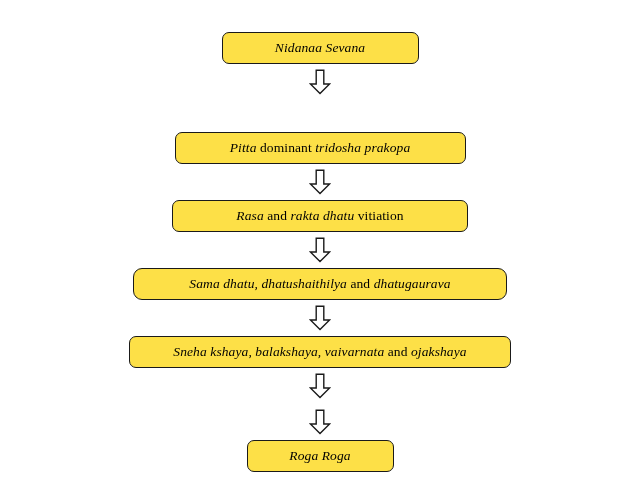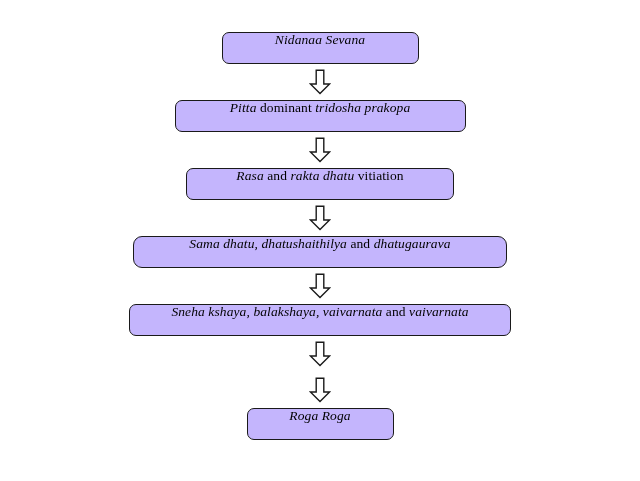--- a/index.html
+++ b/index.html
@@ -28,44 +28,45 @@
     align-items: center;
     padding-top: 32px;
     box-sizing: border-box;
   }
 
   .node {
     box-sizing: border-box;
     height: 32px;
     border: 1.4px solid #1a1a1a;
     border-radius: 7px;
-    background: #c4b5fd;
+    background: #fde047;
     display: flex;
+    align-items: center;
     justify-content: center;
     padding: 0 14px;
     white-space: nowrap;
   }
 
   .node-label {
     font-size: 13.5px;
     line-height: 1;
     letter-spacing: 0.1px;
   }
 
   .node-label .it {
     font-style: italic;
   }
   .node-label .rg {
     font-style: normal;
   }
 
   
   .w1 { width: 197px; }
-  .w2 { width: 291px; }
-  .w3 { width: 268px; }
+  .w2 { width: 291px; margin-top: 32px; }
+  .w3 { width: 296px; }
   .w4 { width: 374px; border-radius: 9px; }
   .w5 { width: 382px; }
   .w6 { width: 427px; }
   .w7 { width: 147px; }
 
   .connector {
     height: 36px;
     display: flex;
     align-items: center;
     justify-content: center;
@@ -123,21 +124,21 @@
 
   <div class="connector">
     <span>
       <svg width="22" height="26" viewBox="0 0 22 26" aria-hidden="true">
         <path d="M7.2 1.2 H14.8 V15.0 H20.6 L11 24.6 L1.4 15.0 H7.2 Z" fill="#ffffff" stroke="#1a1a1a" stroke-width="1.4" stroke-linejoin="miter"></path>
       </svg>
     </span>
   </div>
 
   <div class="node w5">
-    <span class="node-label"><span class="it">Sneha kshaya, balakshaya, vaivarnata</span><span class="rg"> and </span><span class="it">vaivarnata</span></span>
+    <span class="node-label"><span class="it">Sneha kshaya, balakshaya, vaivarnata</span><span class="rg"> and </span><span class="it">ojakshaya</span></span>
   </div>
 
   <div class="connector">
     <span>
       <svg width="22" height="26" viewBox="0 0 22 26" aria-hidden="true">
         <path d="M7.2 1.2 H14.8 V15.0 H20.6 L11 24.6 L1.4 15.0 H7.2 Z" fill="#ffffff" stroke="#1a1a1a" stroke-width="1.4" stroke-linejoin="miter"></path>
       </svg>
     </span>
   </div>
 

